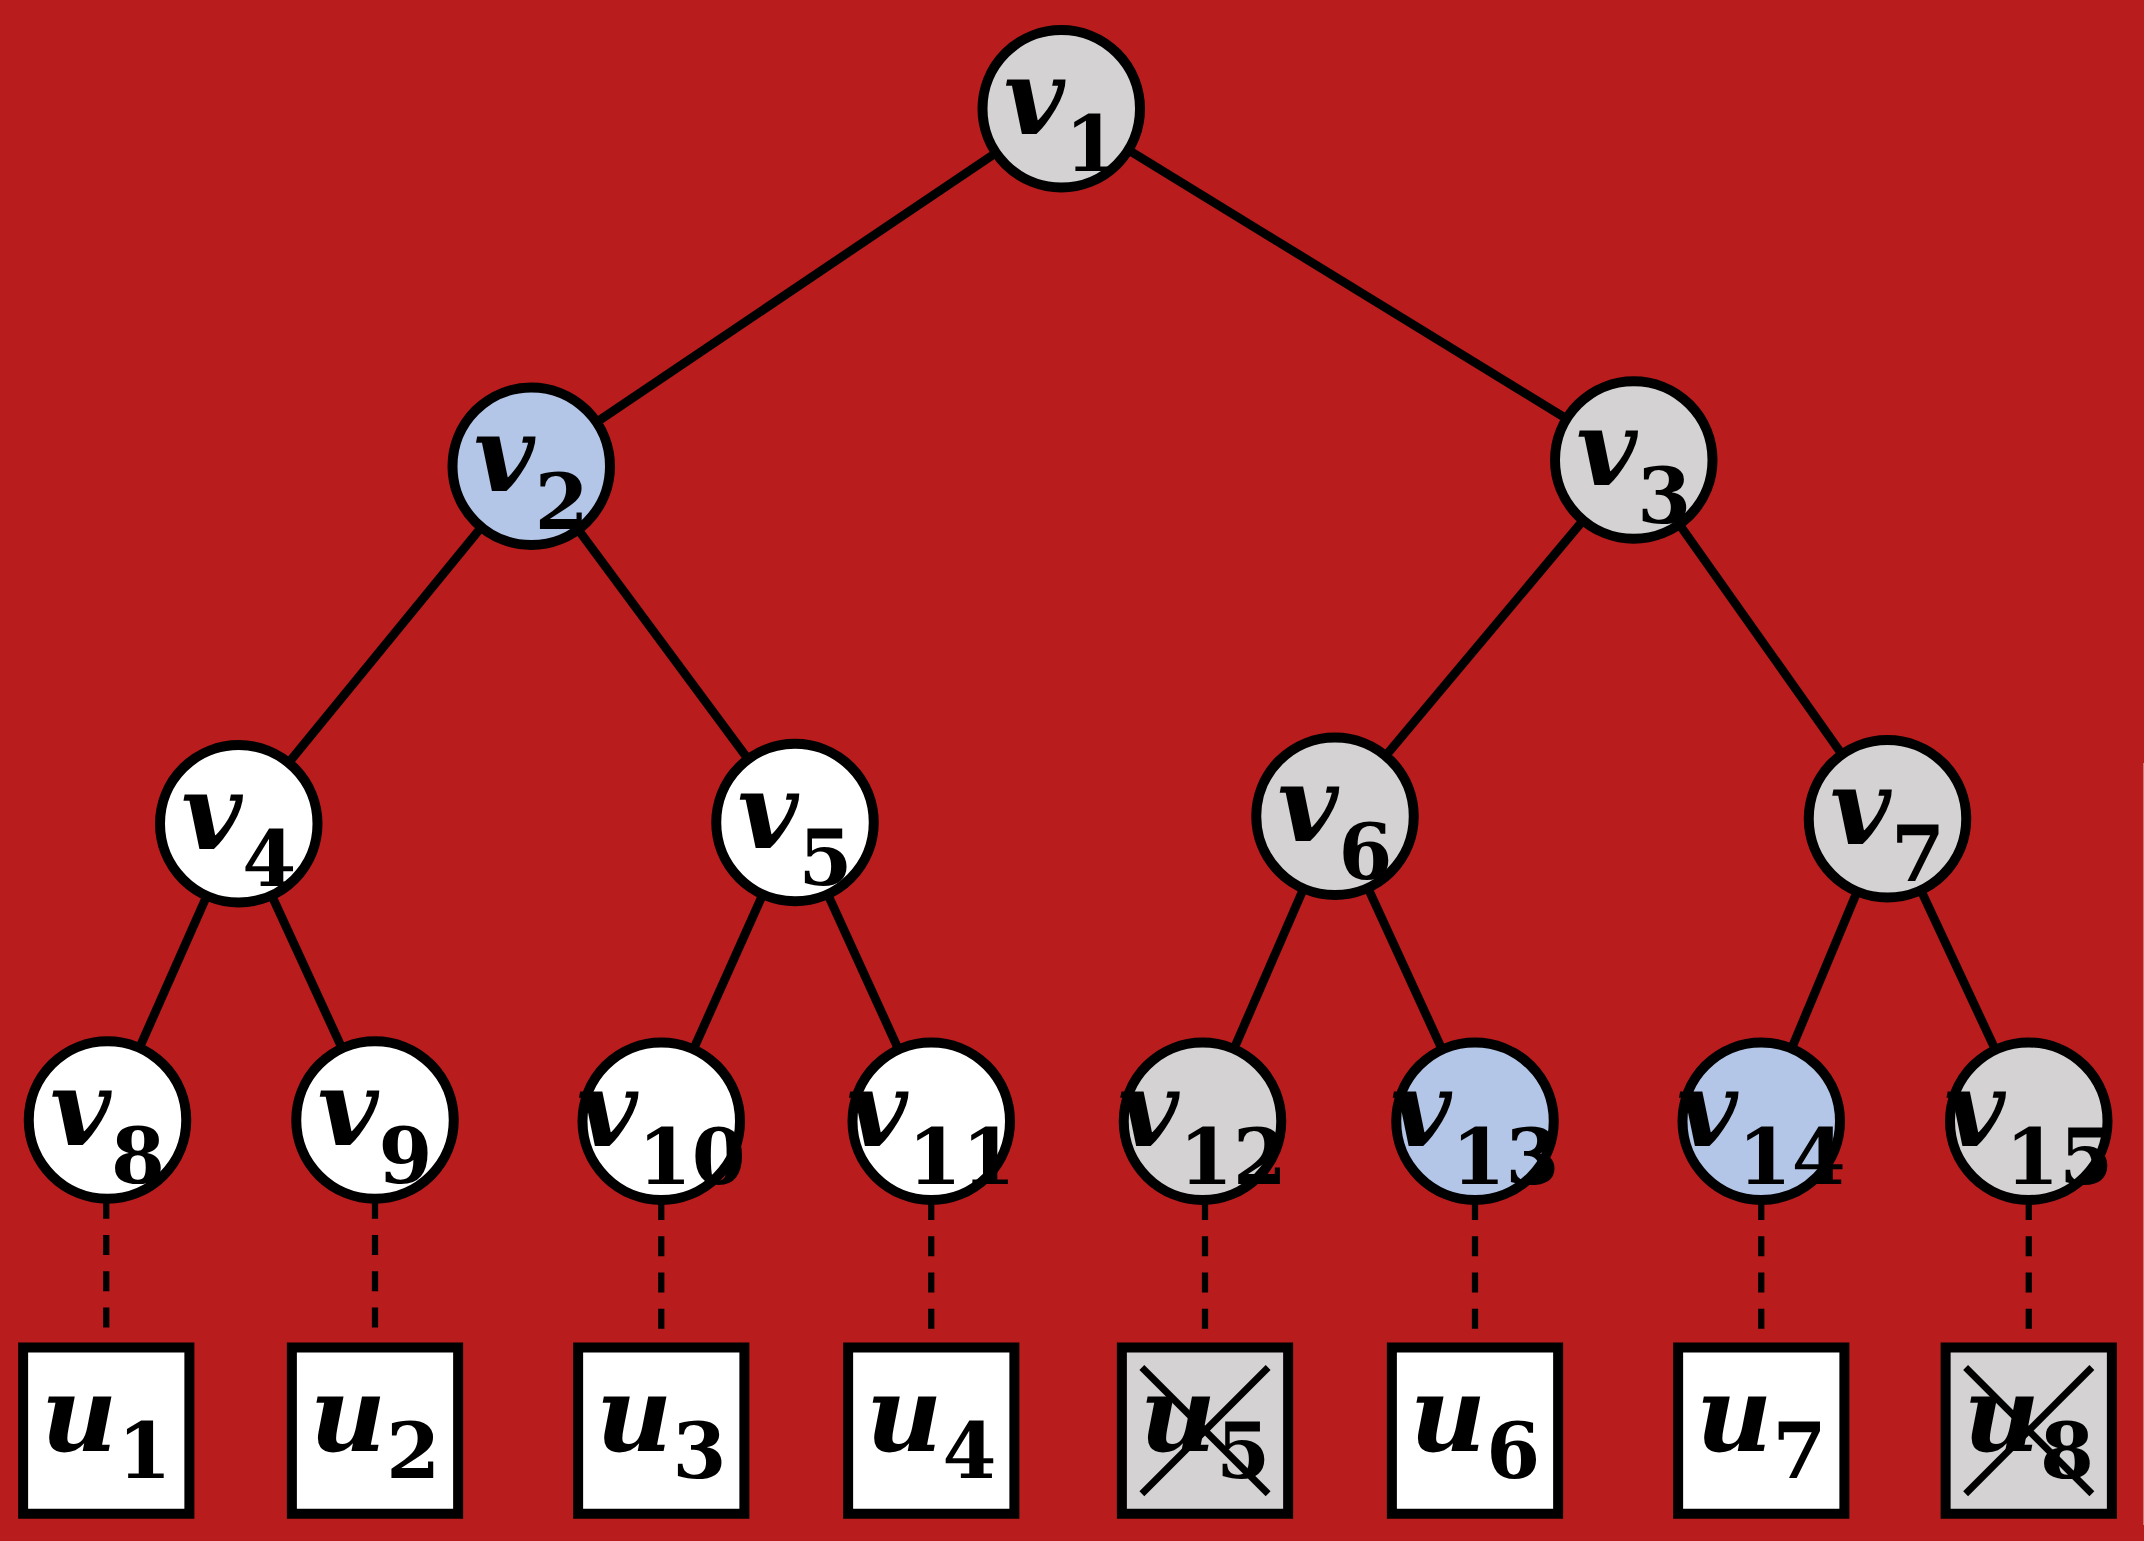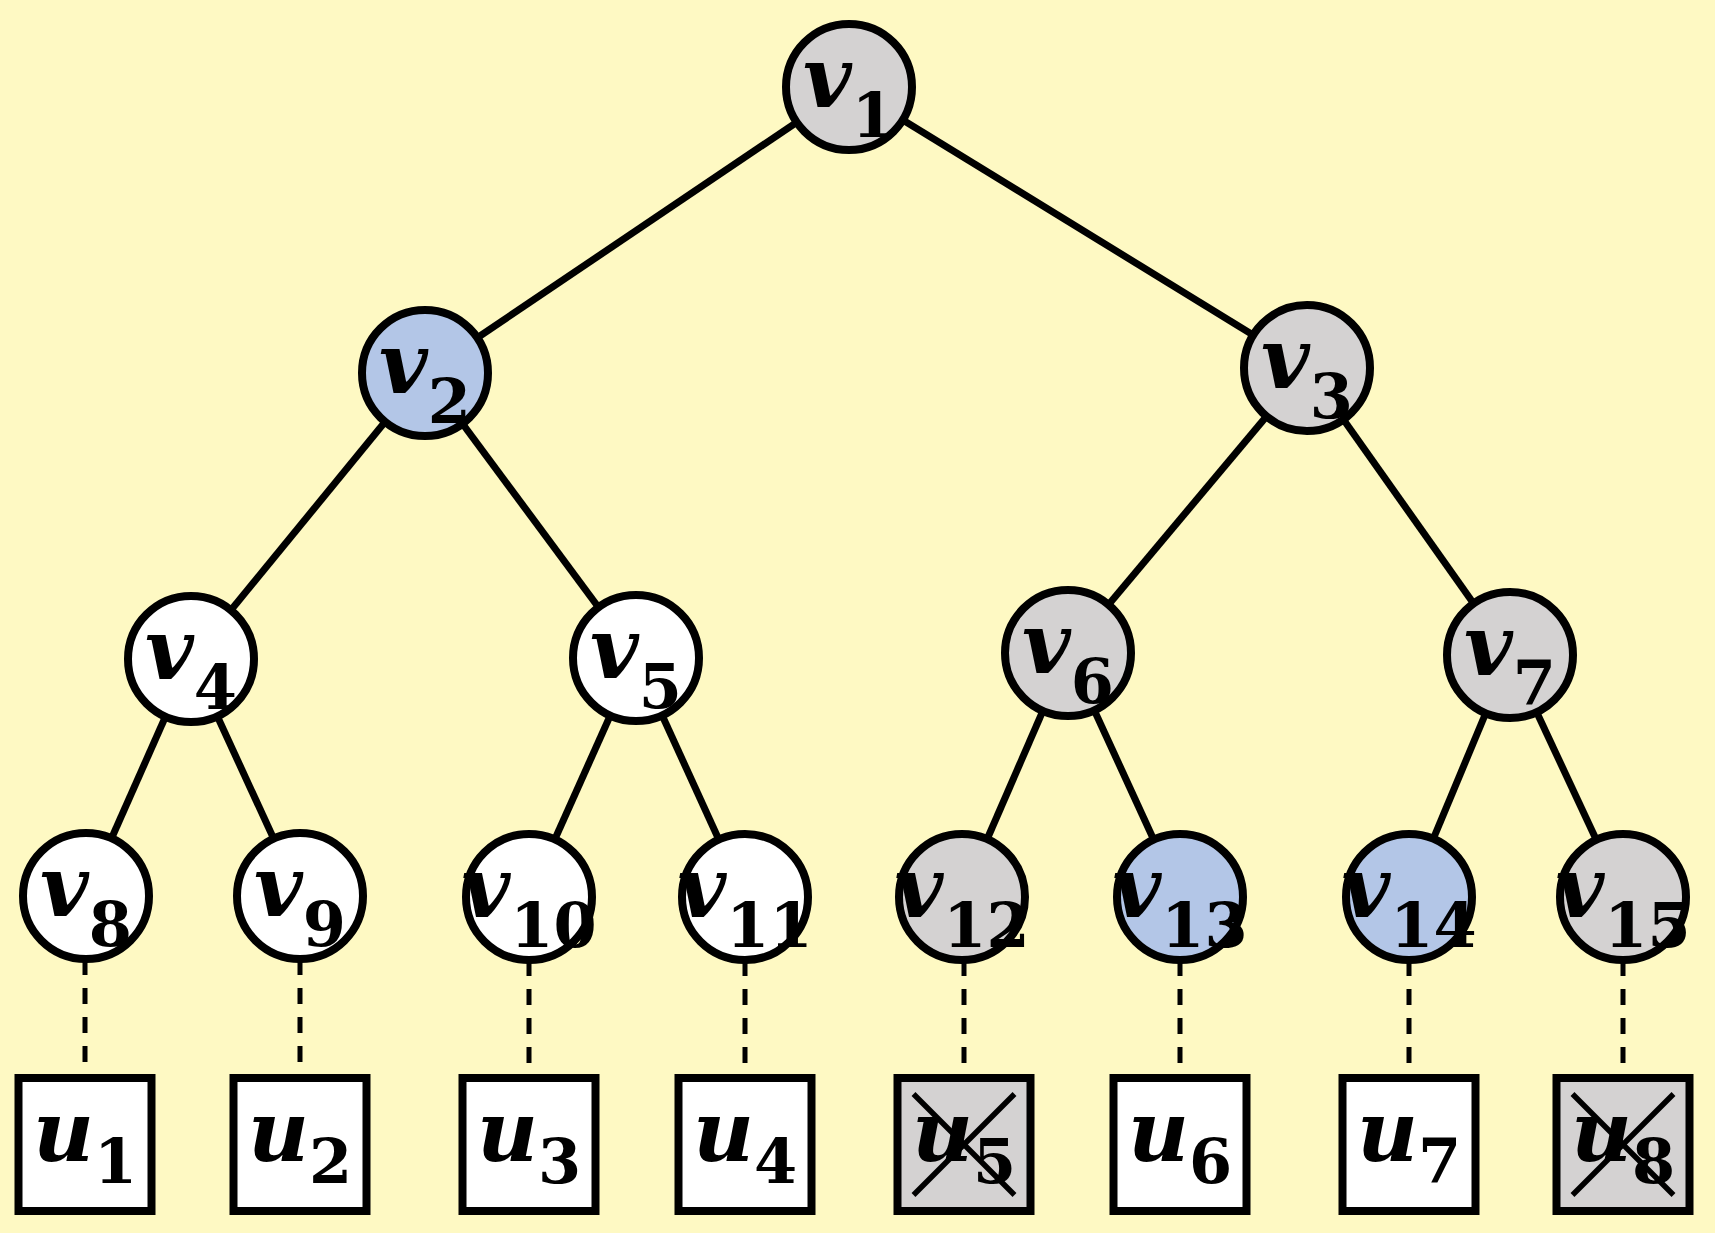--- a/index.html
+++ b/index.html
@@ -4,21 +4,21 @@
 <style>
   html, body {
     margin: 0;
     padding: 0;
     background: #ffffff;
   }
   #stage {
     width: 1715px;
     height: 1233px;
     position: relative;
-    background: #fef9c3;
+    background: #b91c1c;
     overflow: hidden;
   }
   svg text {
     font-family: "DejaVu Serif", serif;
     font-weight: bold;
     fill: #000000;
   }
   svg .node-letter {
     font-style: italic;
     font-size: 84px;

